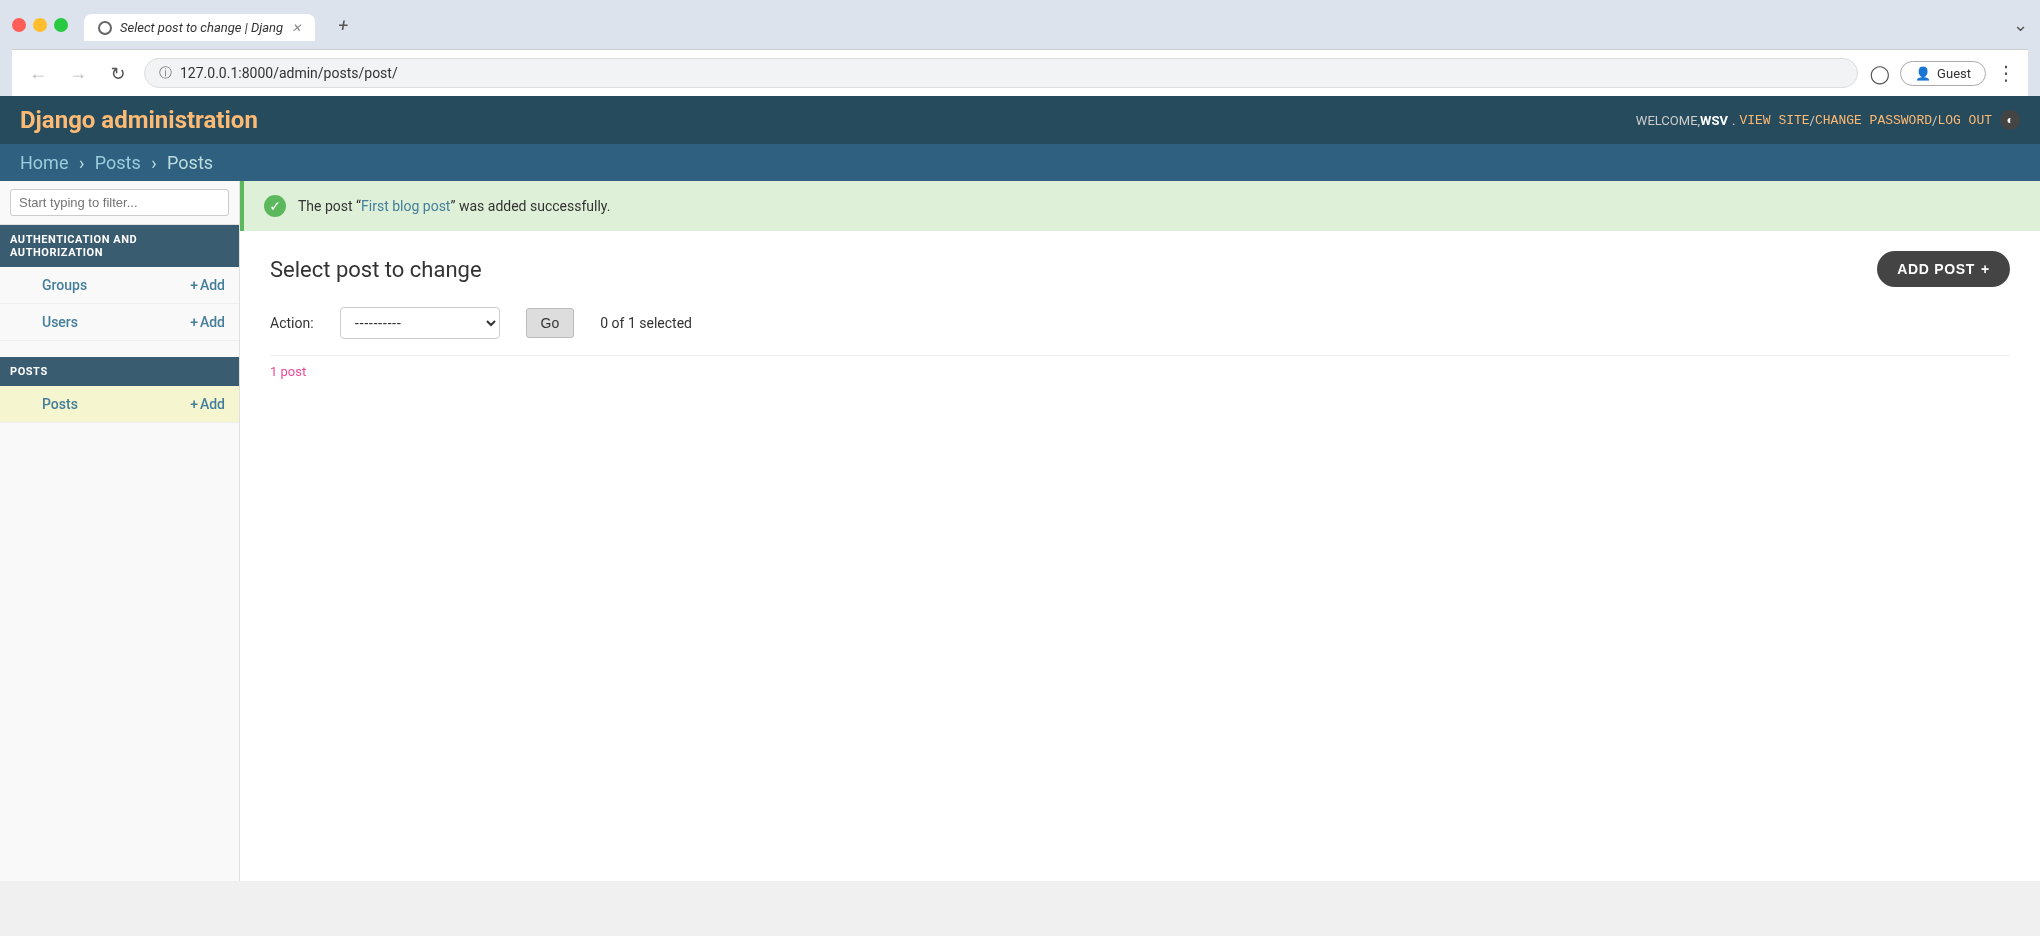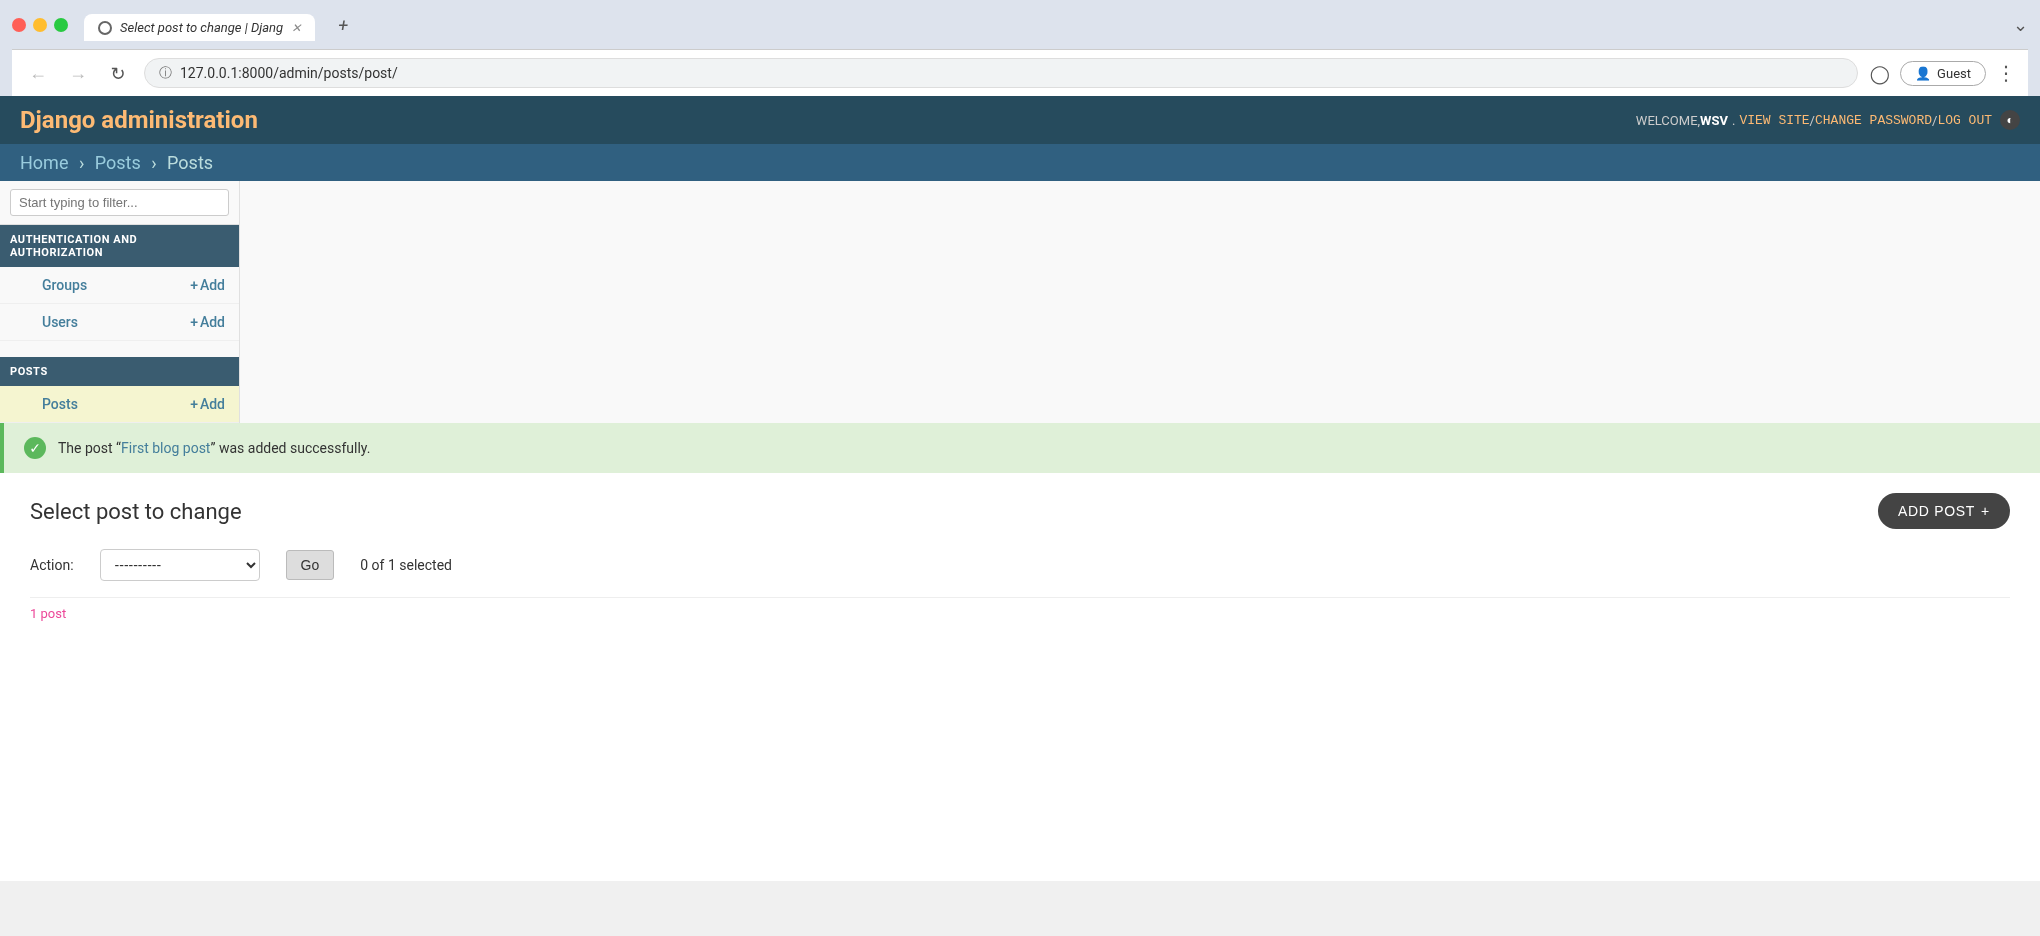--- a/index.html
+++ b/index.html
@@ -113,21 +113,20 @@
       color: #bdd;
       font-size: 18px;
     }
     .django-breadcrumb a { color: #9cd; text-decoration: none; }
     .django-breadcrumb .sep { margin: 0 6px; }
 
     .django-body {
       display: flex;
       background: #f9f9f9;
       min-height: 700px;
-      flex-direction: column;
     }
 
     
     .sidebar {
       width: 240px;
       flex-shrink: 0;
       background: #f9f9f9;
       border-right: 1px solid #e0e0e0;
     }
     .sidebar-filter {
@@ -215,21 +214,21 @@
       color: #333;
       font-weight: normal;
     }
     .add-post-btn {
       background: #444;
       color: white;
       border: none;
       border-radius: 20px;
       padding: 10px 20px;
       font-size: 14px;
-      font-weight: normal;
+      font-weight: bold;
       cursor: pointer;
       display: flex; align-items: center; gap: 6px;
       letter-spacing: 0.05em;
       text-transform: uppercase;
     }
 
     .action-bar {
       display: flex; align-items: center; gap: 26px;
       margin-bottom: 16px;
     }

